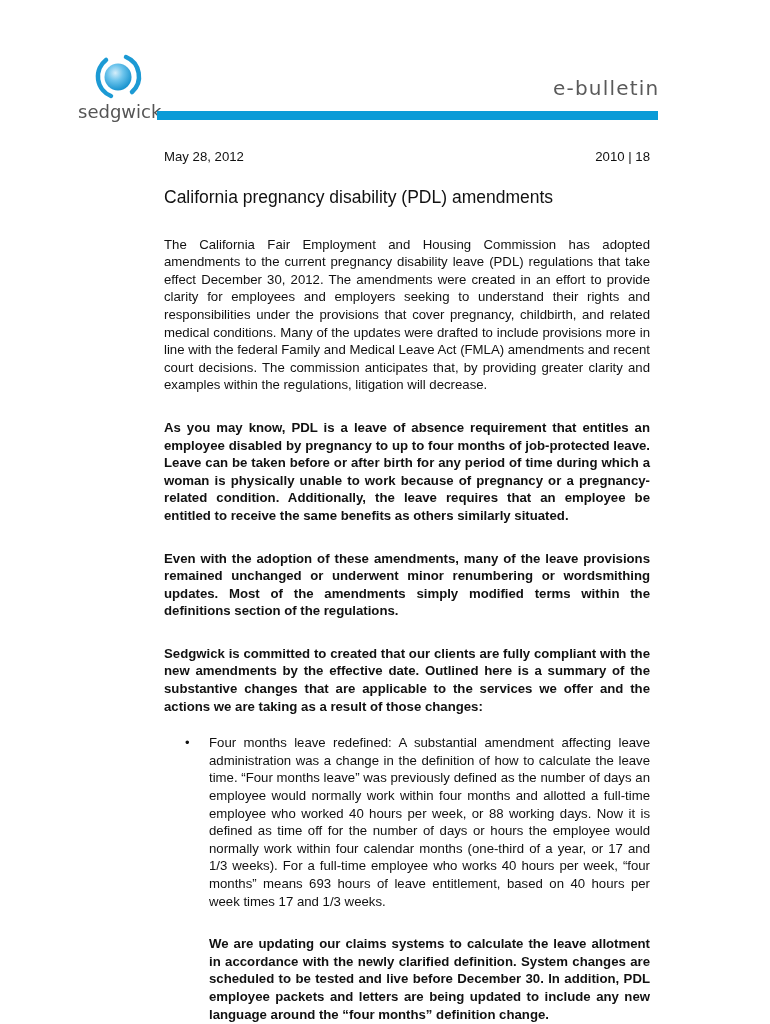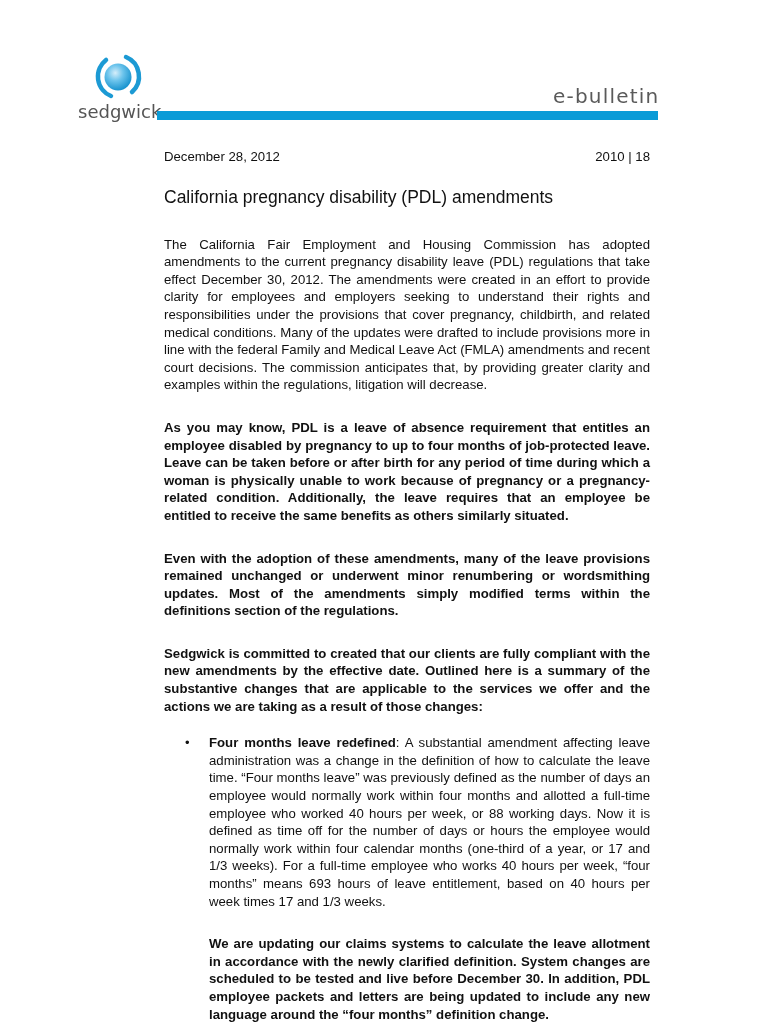--- a/index.html
+++ b/index.html
@@ -38,21 +38,21 @@
       white-space: nowrap;
     }
     .logo-word .reg {
       font-size: 6px;
       vertical-align: -1px;
       margin-left: 1px;
     }
     .bulletin-title {
       position: absolute;
       left: 553px;
-      top: 84px;
+      top: 76px;
       font-size: 20px;
       color: #5a5a5a;
       letter-spacing: 1.2px;
       font-family: "DejaVu Sans", sans-serif;
       font-weight: normal;
     }
     .header-bar {
       position: absolute;
       left: 157px;
       top: 111px;
@@ -100,21 +100,21 @@
     .bullet-dot {
       position: absolute;
       left: 21px;
       top: 0;
       font-size: 13px;
     }
     .bullet-item p {
       width: 441px;
     }
     .bullet-term {
-      font-weight: bold;
+      font-weight: normal;
     }
   </style>
 </head>
 <body>
 
 <div class="logo">
   <svg width="52" height="48" viewBox="0 0 52 48">
     <defs>
       <radialGradient id="g1" cx="40%" cy="35%" r="65%">
         <stop offset="0%" stop-color="#d6eefa"></stop>
@@ -127,21 +127,21 @@
     <path d="M 34 5 A 21 21 0 0 1 40 40" fill="none" stroke="#1c9ad4" stroke-width="4.5" stroke-linecap="round"></path>
   </svg>
   <div class="logo-word"><span>sedgwick</span><span class="reg">®</span></div>
 </div>
 
 <div class="bulletin-title">e-bulletin</div>
 <div class="header-bar"></div>
 
 <div class="content">
   <div class="meta-row">
-    <span>December 28, 2012</span>
+    <span>May 28, 2012</span>
     <span>2010 | 18</span>
   </div>
 
   <h1 class="doc-title">California pregnancy disability (PDL) amendments</h1>
 
   <p class="p1">The California Fair Employment and Housing Commission has adopted amendments to the current pregnancy disability leave (PDL) regulations that take effect December 30, 2012.  The amendments were created in an effort to provide clarity for employees and employers seeking to understand their rights and responsibilities under the provisions that cover pregnancy, childbirth, and related medical conditions. Many of the updates were drafted to include provisions more in line with the federal Family and Medical Leave Act (FMLA) amendments and recent court decisions.  The commission anticipates that, by providing greater clarity and examples within the regulations, litigation will decrease.</p>
   <p class="gap">As you may know, PDL is a leave of absence requirement that entitles an employee disabled by pregnancy to up to four months of job-protected leave.  Leave can be taken before or after birth for any period of time during which a woman is physically unable to work because of pregnancy or a pregnancy-related condition.  Additionally, the leave requires that an employee be entitled to receive the same benefits as others similarly situated.</p>
   <p class="gap">Even with the adoption of these amendments, many of the leave provisions remained unchanged or underwent minor renumbering or wordsmithing updates.  Most of the amendments simply modified terms within the definitions section of the regulations.</p>
   <p class="gap">Sedgwick is committed to created that our clients are fully compliant with the new amendments by the effective date.  Outlined here is a summary of the substantive changes that are applicable to the services we offer and the actions we are taking as a result of those changes:</p>
 

